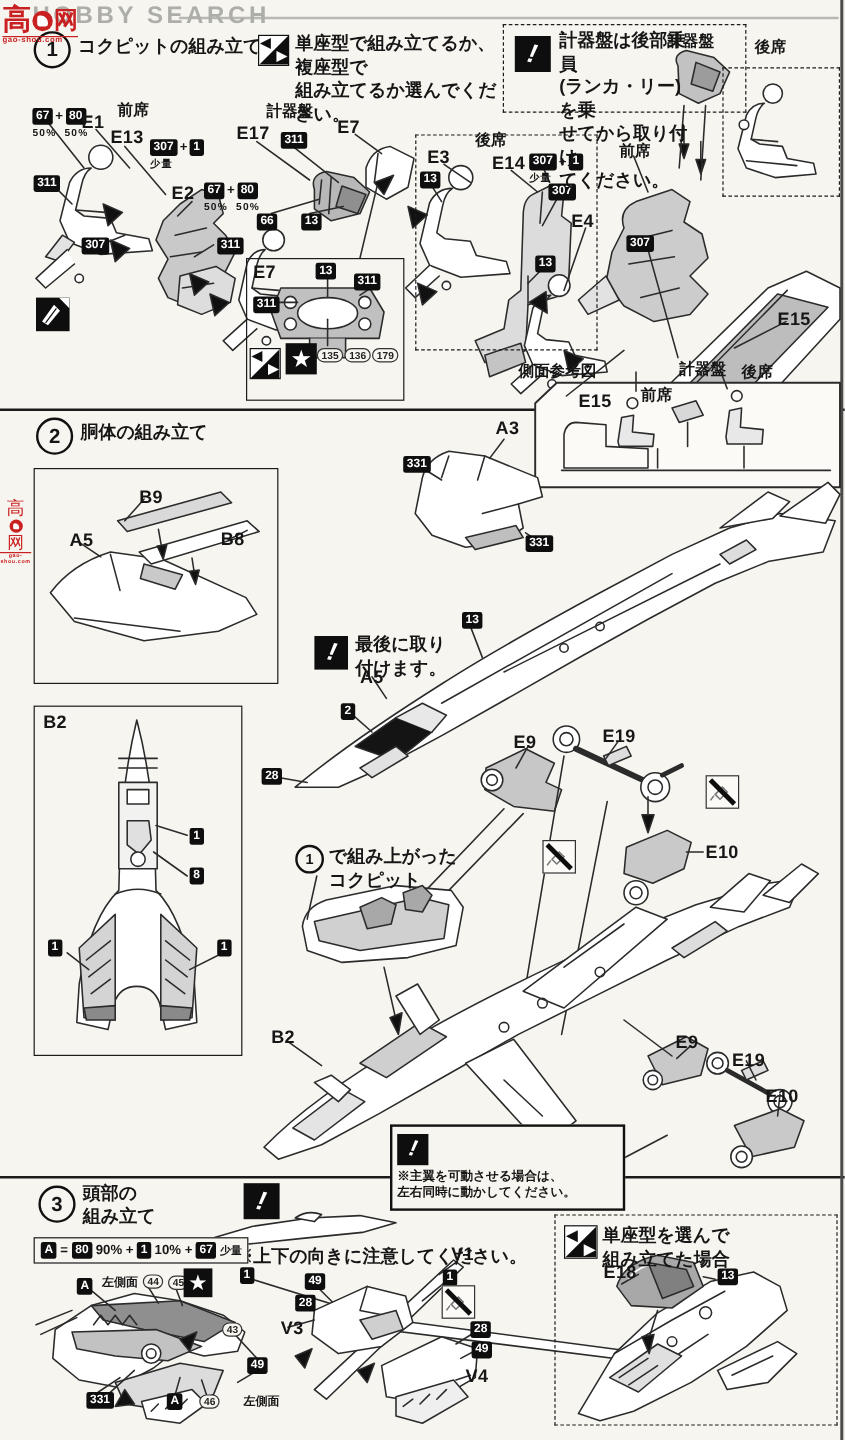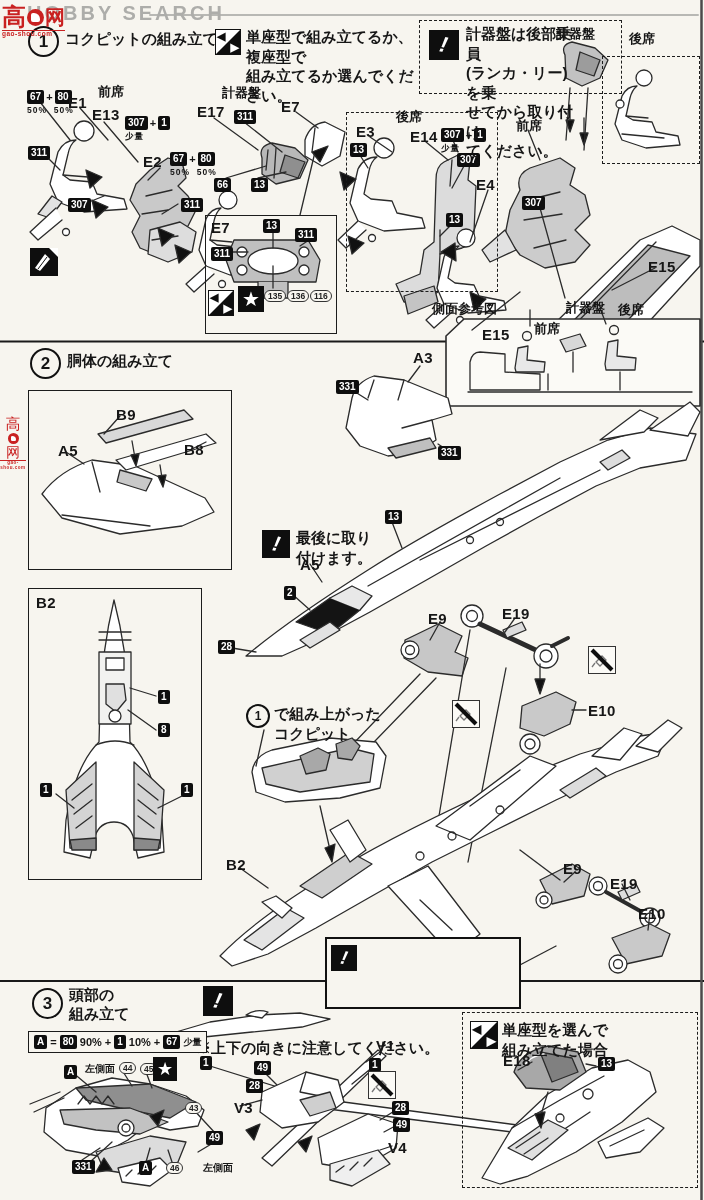--- a/index.html
+++ b/index.html
@@ -529,20 +529,22 @@
 てください。</div>
   <div class="note" style="left:296px;top:528px">最後に取り
 付けます。</div>
   <div class="abs" style="left:246px;top:704px;display:flex;gap:4px;z-index:4">
     <span class="circ-sm">
         <span>1</span>
       </span>
     <span class="note" style="position:static">で組み上がった
 コクピット</span>
   </div>
+  <div class="note small" style="left:331px;top:974px;width:180px">※主翼を可動させる場合は、
+左右同時に動かしてください。</div>
   <div class="note" style="left:196px;top:1038px">※上下の向きに注意してください。</div>
   <div class="note" style="left:502px;top:1020px">単座型を選んで
 組み立てた場合</div>
 
   <div class="formula" style="left:28px;top:1031px">
     <span class="badge">A</span>
     <span>=</span>
     <span class="badge">80</span>
     <span>90%</span>
     <span>+</span>
@@ -569,21 +571,21 @@
       <span class="ann badge" style="left: 234px; top: 110px;">311</span>
       <span class="ann part" style="left: 281px; top: 98px;">E7</span>
       <span class="ann badge" style="left: 214px; top: 178px;">66</span>
       <span class="ann badge" style="left: 251px; top: 178px;">13</span>
       <span class="ann part" style="left: 211px; top: 219px;">E7</span>
       <span class="ann badge" style="left: 263px; top: 219px;">13</span>
       <span class="ann badge" style="left: 295px; top: 228px;">311</span>
       <span class="ann badge" style="left: 211px; top: 247px;">311</span>
       <span class="ann decal" style="left: 264px; top: 290px;">135</span>
       <span class="ann decal" style="left: 287px; top: 290px;">136</span>
-      <span class="ann decal" style="left: 310px; top: 290px;">116</span>
+      <span class="ann decal" style="left: 310px; top: 290px;">179</span>
       <span class="ann jp" style="left: 396px; top: 108px;">後席</span>
       <span class="ann part" style="left: 356px; top: 123px; text-align: right;">E3</span>
       <span class="ann badge" style="left: 350px; top: 143px;">13</span>
       <span class="ann part" style="left: 410px; top: 128px;">E14</span>
       <span class="ann mix" style="left: 441px; top: 124px;"><span class="mixrow"><span class="badge">307</span><span>+</span><span class="badge">1</span></span><span class="mixsub">少量</span></span>
       <span class="ann badge" style="left: 457px; top: 153px;">307</span>
       <span class="ann part" style="left: 476px; top: 176px;">E4</span>
       <span class="ann badge" style="left: 446px; top: 213px;">13</span>
       <span class="ann jp" style="left: 556px; top: 25px;">計器盤</span>
       <span class="ann jp" style="left: 629px; top: 30px;">後席</span>

